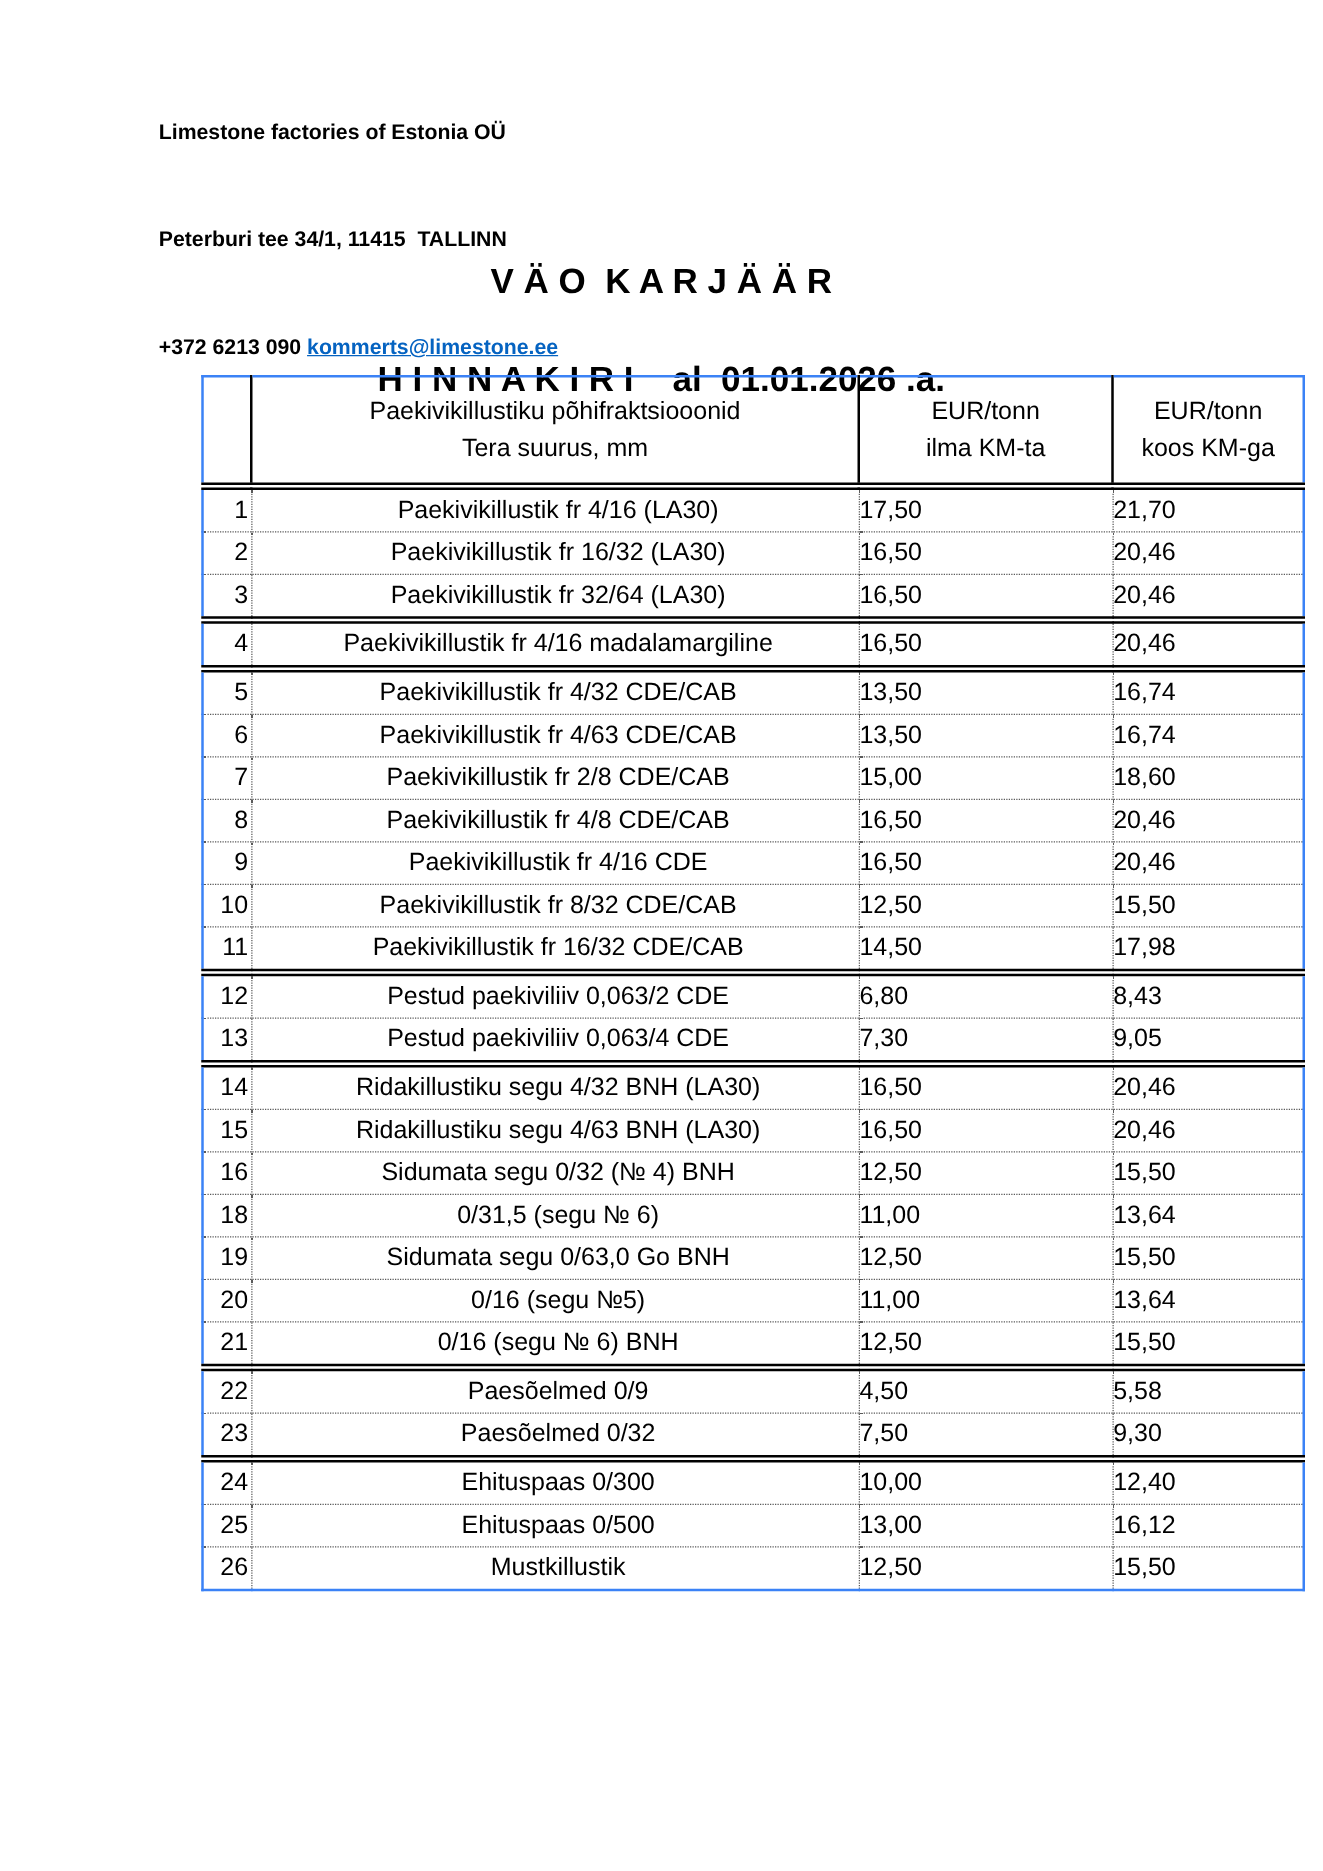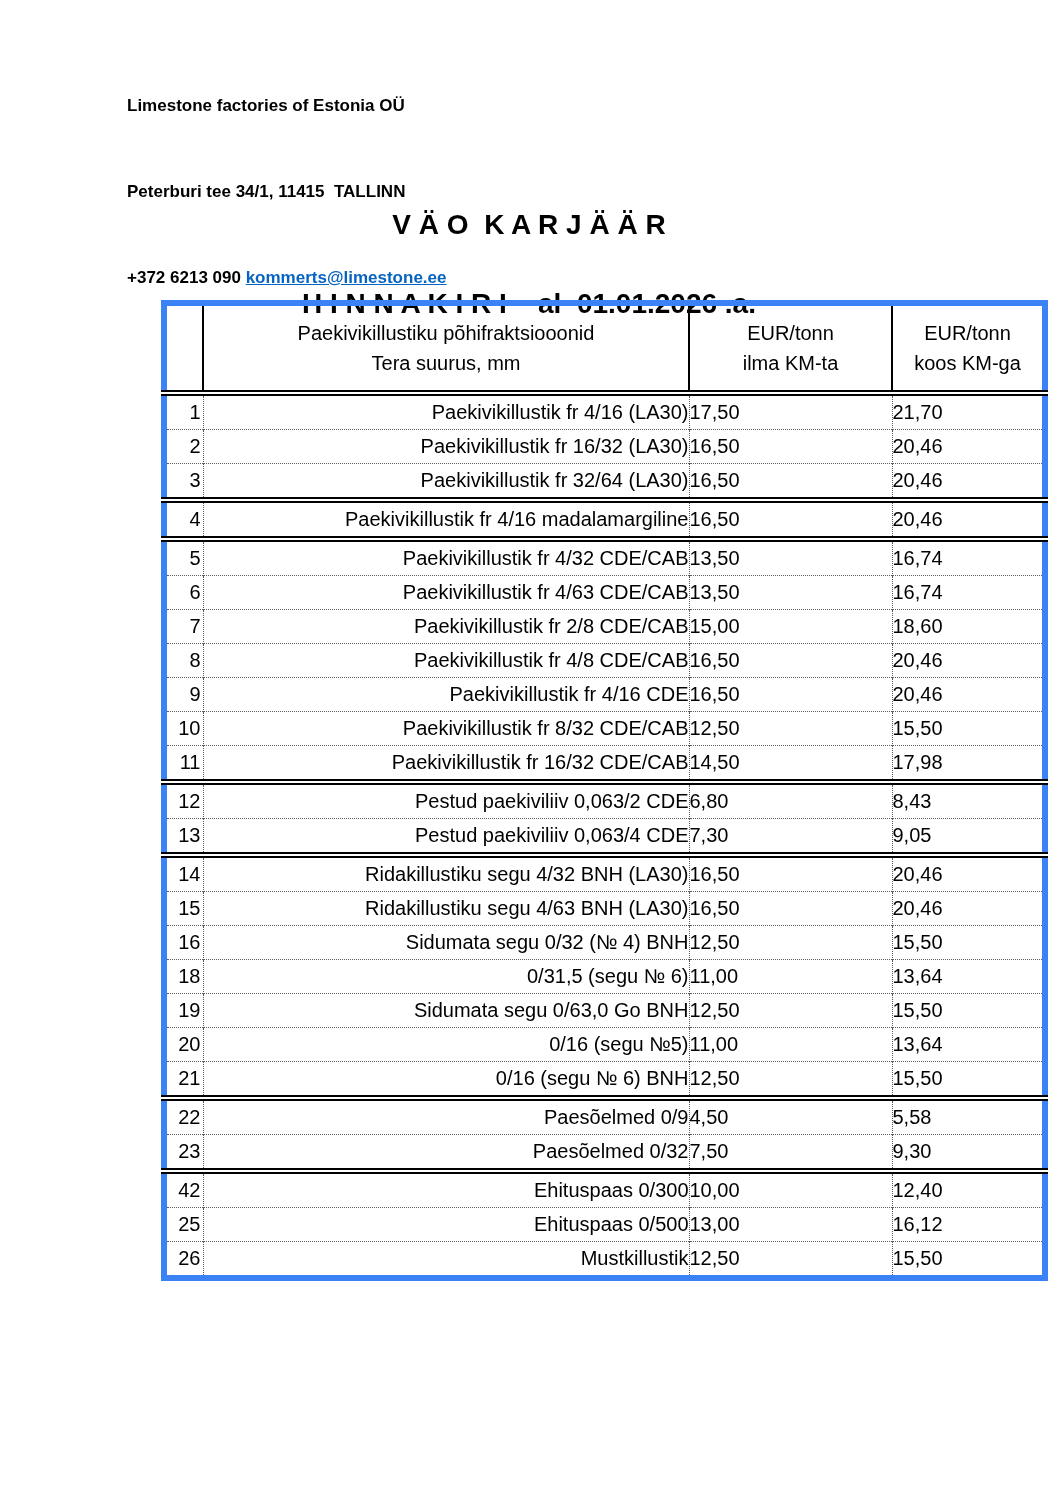--- a/index.html
+++ b/index.html
@@ -46,21 +46,21 @@
   .doc-title.t2 { top: 256px; margin-top: 32px; }
 
   table.price-table {
     position: absolute;
     left: 161px;
     top: 300px;
     width: 881px;
     border-collapse: collapse;
     table-layout: fixed;
     font-size: 20px;
-    border: 6px solid #3b82f6;
+    border: 2px solid #3b82f6;
   }
   col.c-num  { width: 39px; }
   col.c-name { width: 486px; }
   col.c-ex   { width: 203px; }
   col.c-inc  { width: 153px; }
 
   thead th {
     font-weight: normal;
     text-align: center;
     vertical-align: middle;
@@ -77,21 +77,21 @@
     height: 33px;
     padding: 0;
     line-height: 33px;
     border-top: 1px dotted #5a5a5a;
     border-left: 1px dotted #5a5a5a;
     overflow: hidden;
     white-space: nowrap;
   }
   tbody td:first-child { border-left: none; }
   td.num   { text-align: right; padding-right: 2px; }
-  td.name  { text-align: right; padding-left: 5px; }
+  td.name  { text-align: center; padding-left: 5px; }
   td.price { text-align: left; }
 </style>
 </head>
 <body>
 
 <div class="page">
 
   <div class="company-block">
     <p class="line">Limestone factories of Estonia OÜ</p>
     <p class="line">Peterburi tee 34/1, 11415  TALLINN</p>
@@ -264,21 +264,21 @@
         </tr>
         <tr>
           <td class="num">23</td>
           <td class="name">Paesõelmed 0/32</td>
           <td class="price">7,50</td>
           <td class="price">9,30</td>
         </tr>
       </tbody>
       <tbody>
         <tr>
-          <td class="num">42</td>
+          <td class="num">24</td>
           <td class="name">Ehituspaas 0/300</td>
           <td class="price">10,00</td>
           <td class="price">12,40</td>
         </tr>
         <tr>
           <td class="num">25</td>
           <td class="name">Ehituspaas 0/500</td>
           <td class="price">13,00</td>
           <td class="price">16,12</td>
         </tr>

